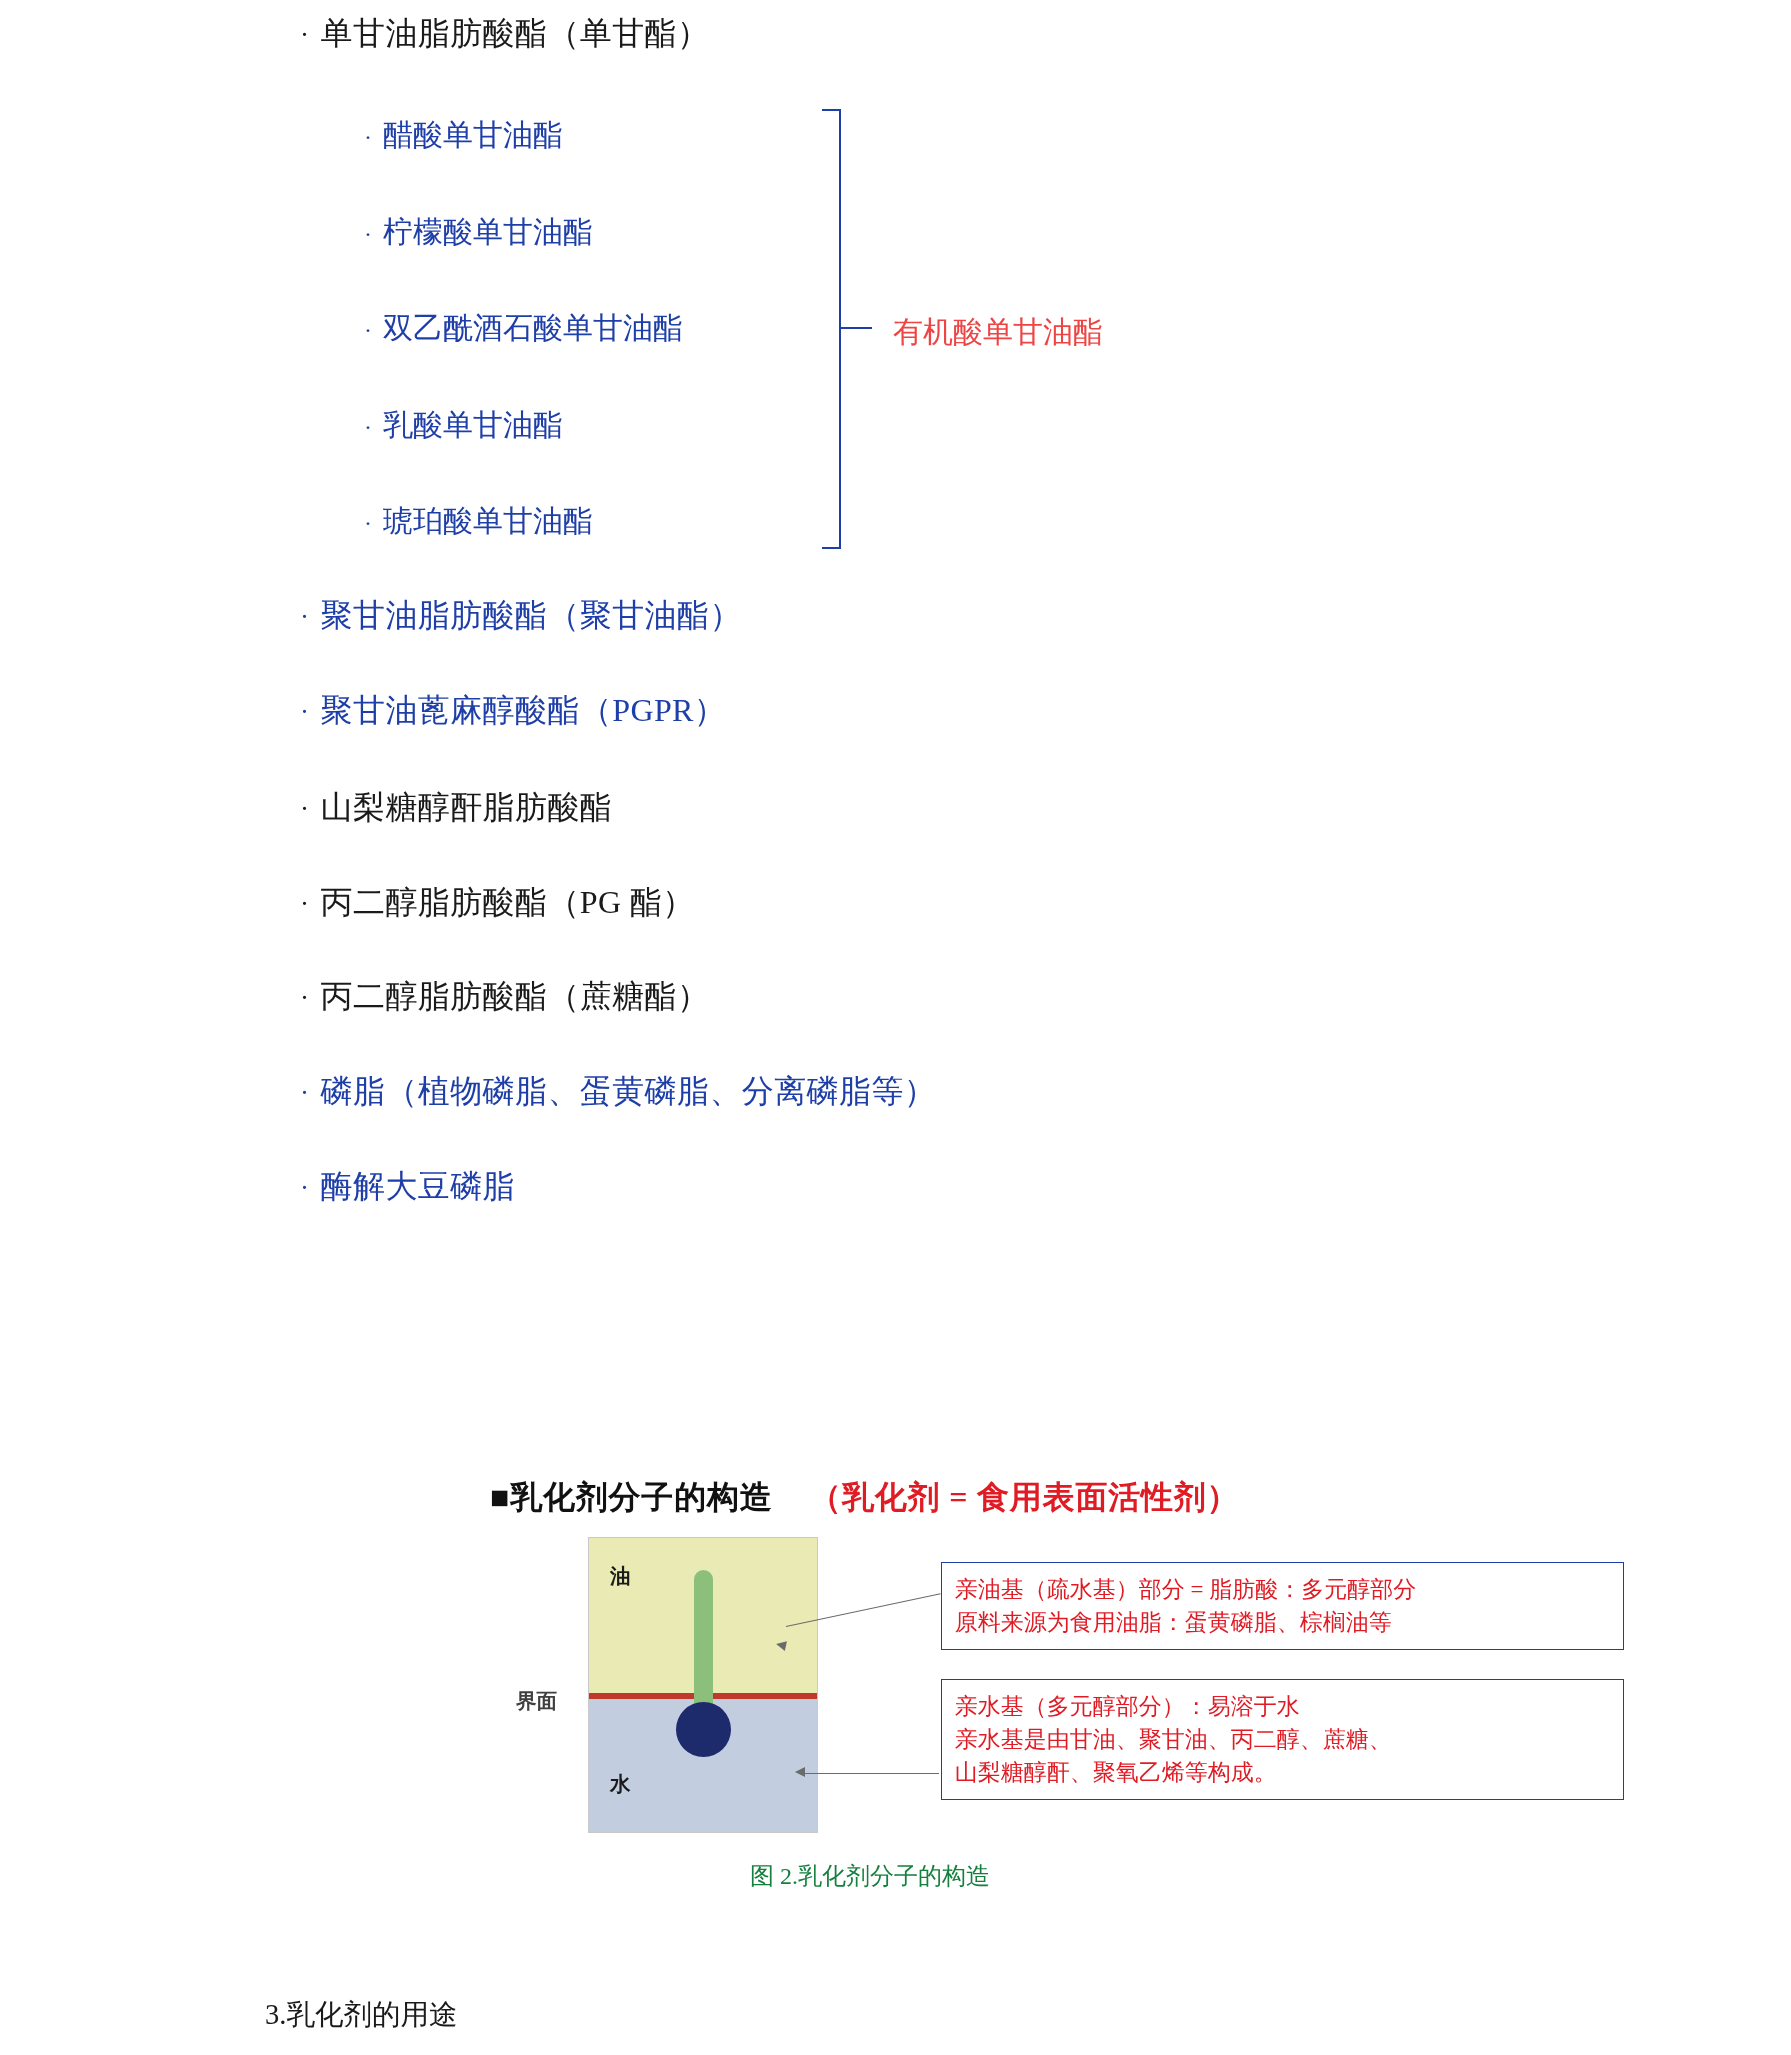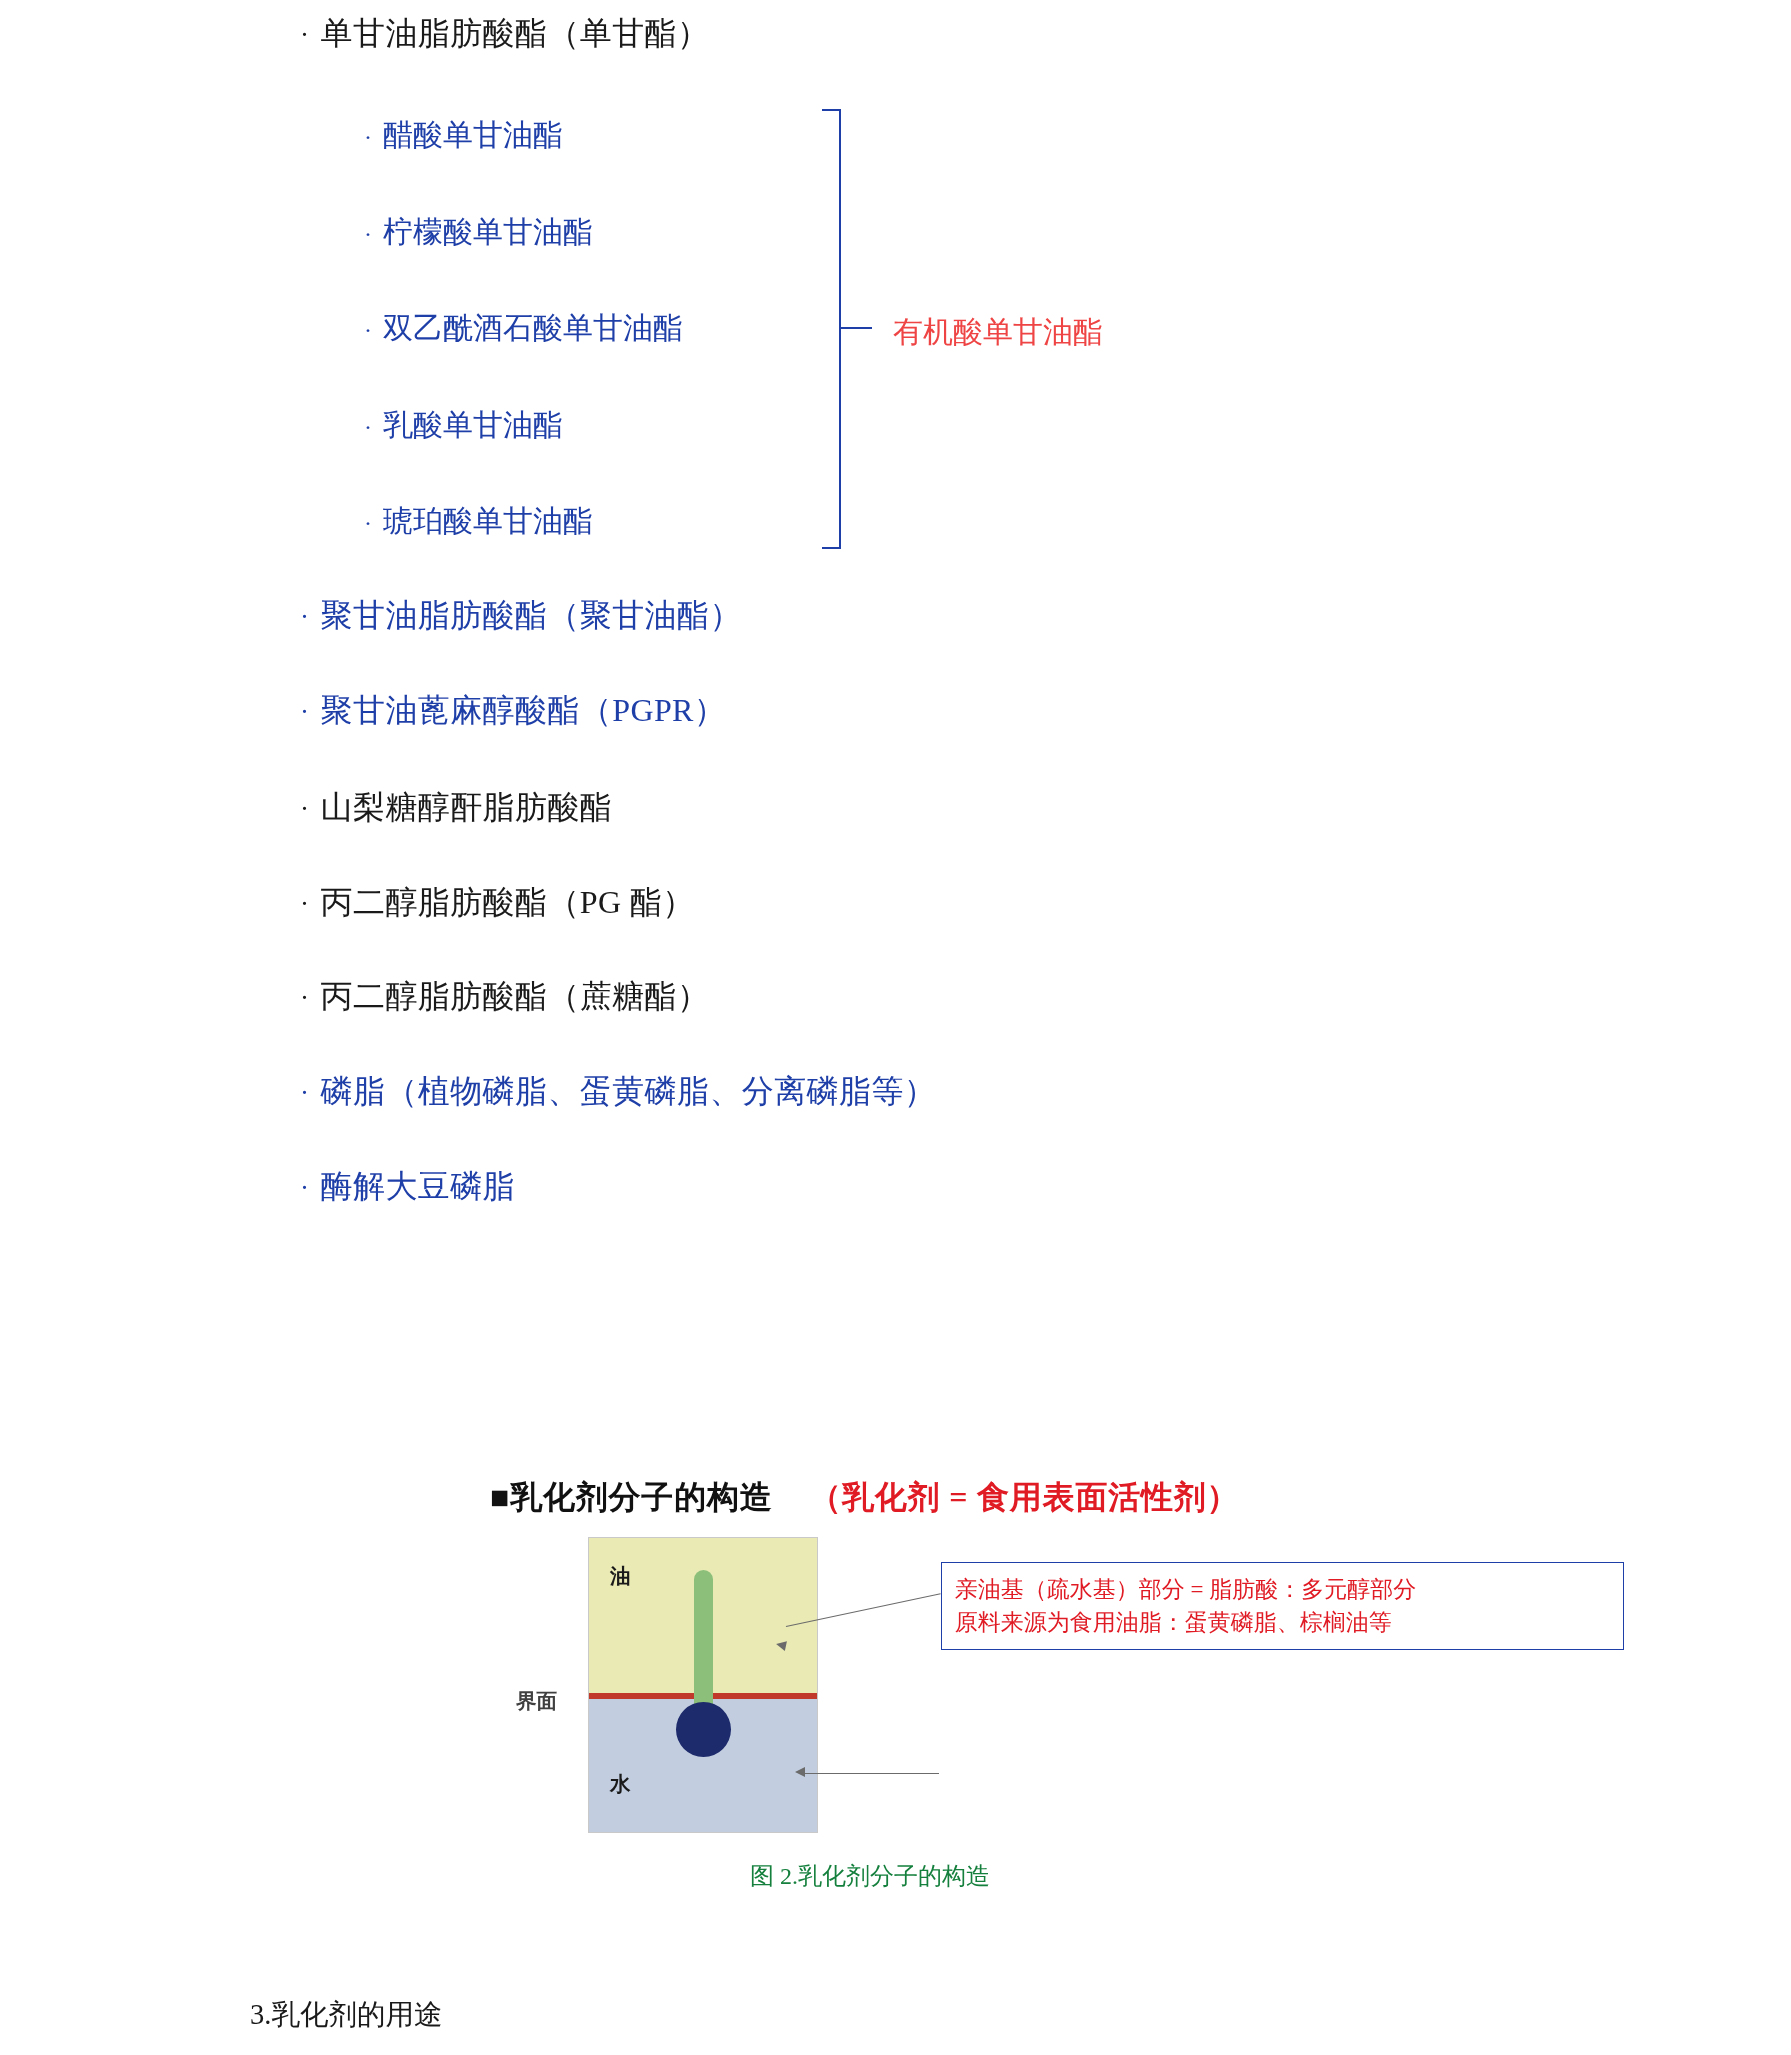--- a/index.html
+++ b/index.html
@@ -262,21 +262,26 @@
   <div class="fig-label" style="left:610px; top:1770px; font-weight:bold;">水</div>
   <div class="fig-side-label" style="left:516px; top:1687px;">界面</div>
 
   <div class="callout" style="left:941px; top:1562px; width:656px;">
     <div>亲油基（疏水基）部分 = 脂肪酸：多元醇部分</div>
     <div>原料来源为食用油脂：蛋黄磷脂、棕榈油等</div>
   </div>
   <div class="leader" style="left:786px; top:1626px; width:158px; transform: rotate(-12deg);"></div>
   <div class="arrowhead" style="left:776px; top:1640px; transform: rotate(12deg);"></div>
 
+  <div class="callout" style="left:941px; top:1679px; width:656px;">
+    <div>亲水基（多元醇部分）：易溶于水</div>
+    <div>亲水基是由甘油、聚甘油、丙二醇、蔗糖、</div>
+    <div>山梨糖醇酐、聚氧乙烯等构成。</div>
+  </div>
   <div class="leader" style="left:805px; top:1773px; width:134px;"></div>
   <div class="arrowhead" style="left:795px; top:1767px;"></div>
 
   <div class="fig-caption" style="left:750px; top:1860px;">图 2.乳化剂分子的构造</div>
 
-  <div class="footer-line" style="left:250px; top:1996px;">3.乳化剂的用途</div>
+  <div class="footer-line" style="left:265px; top:1996px;">3.乳化剂的用途</div>
 
 </div>
 
 
 </body></html>

